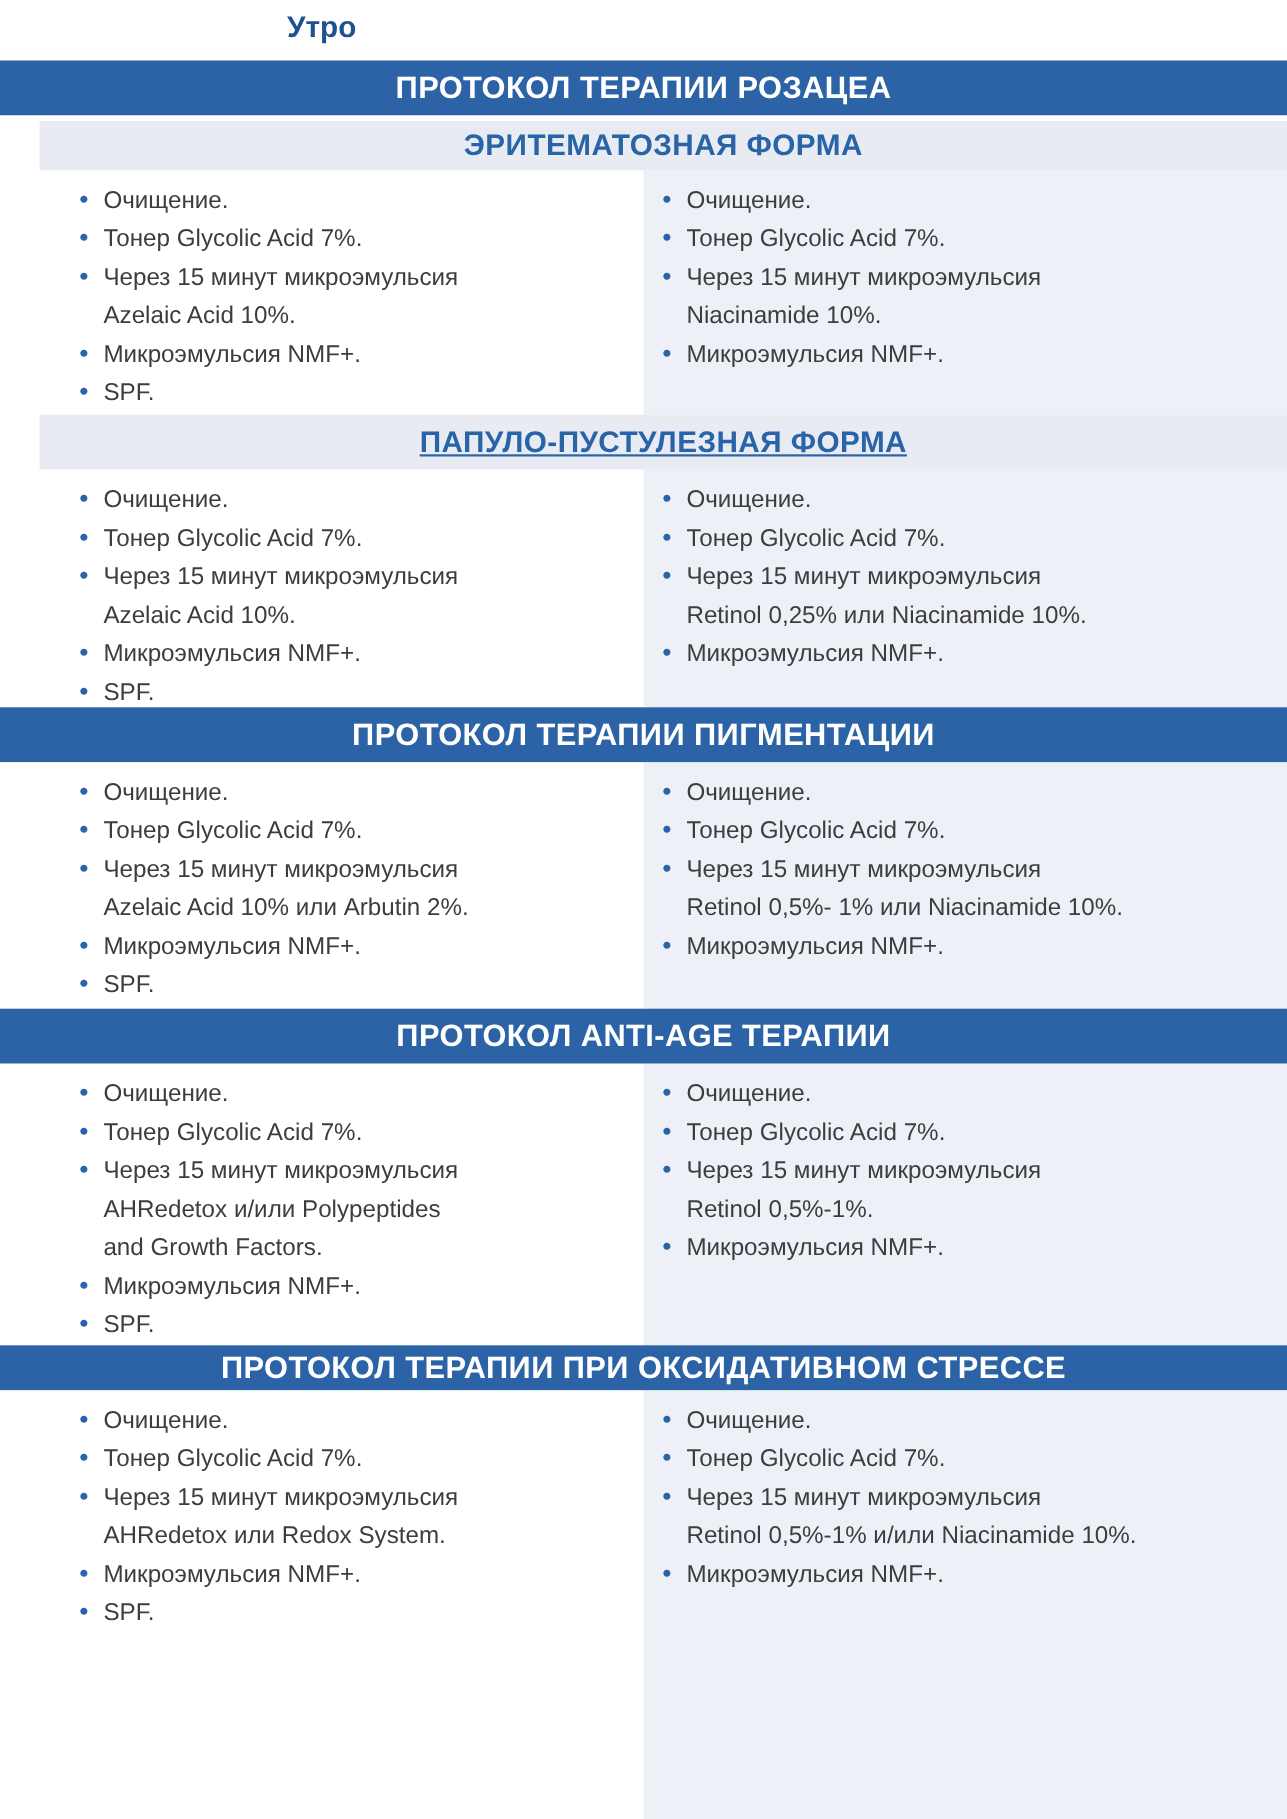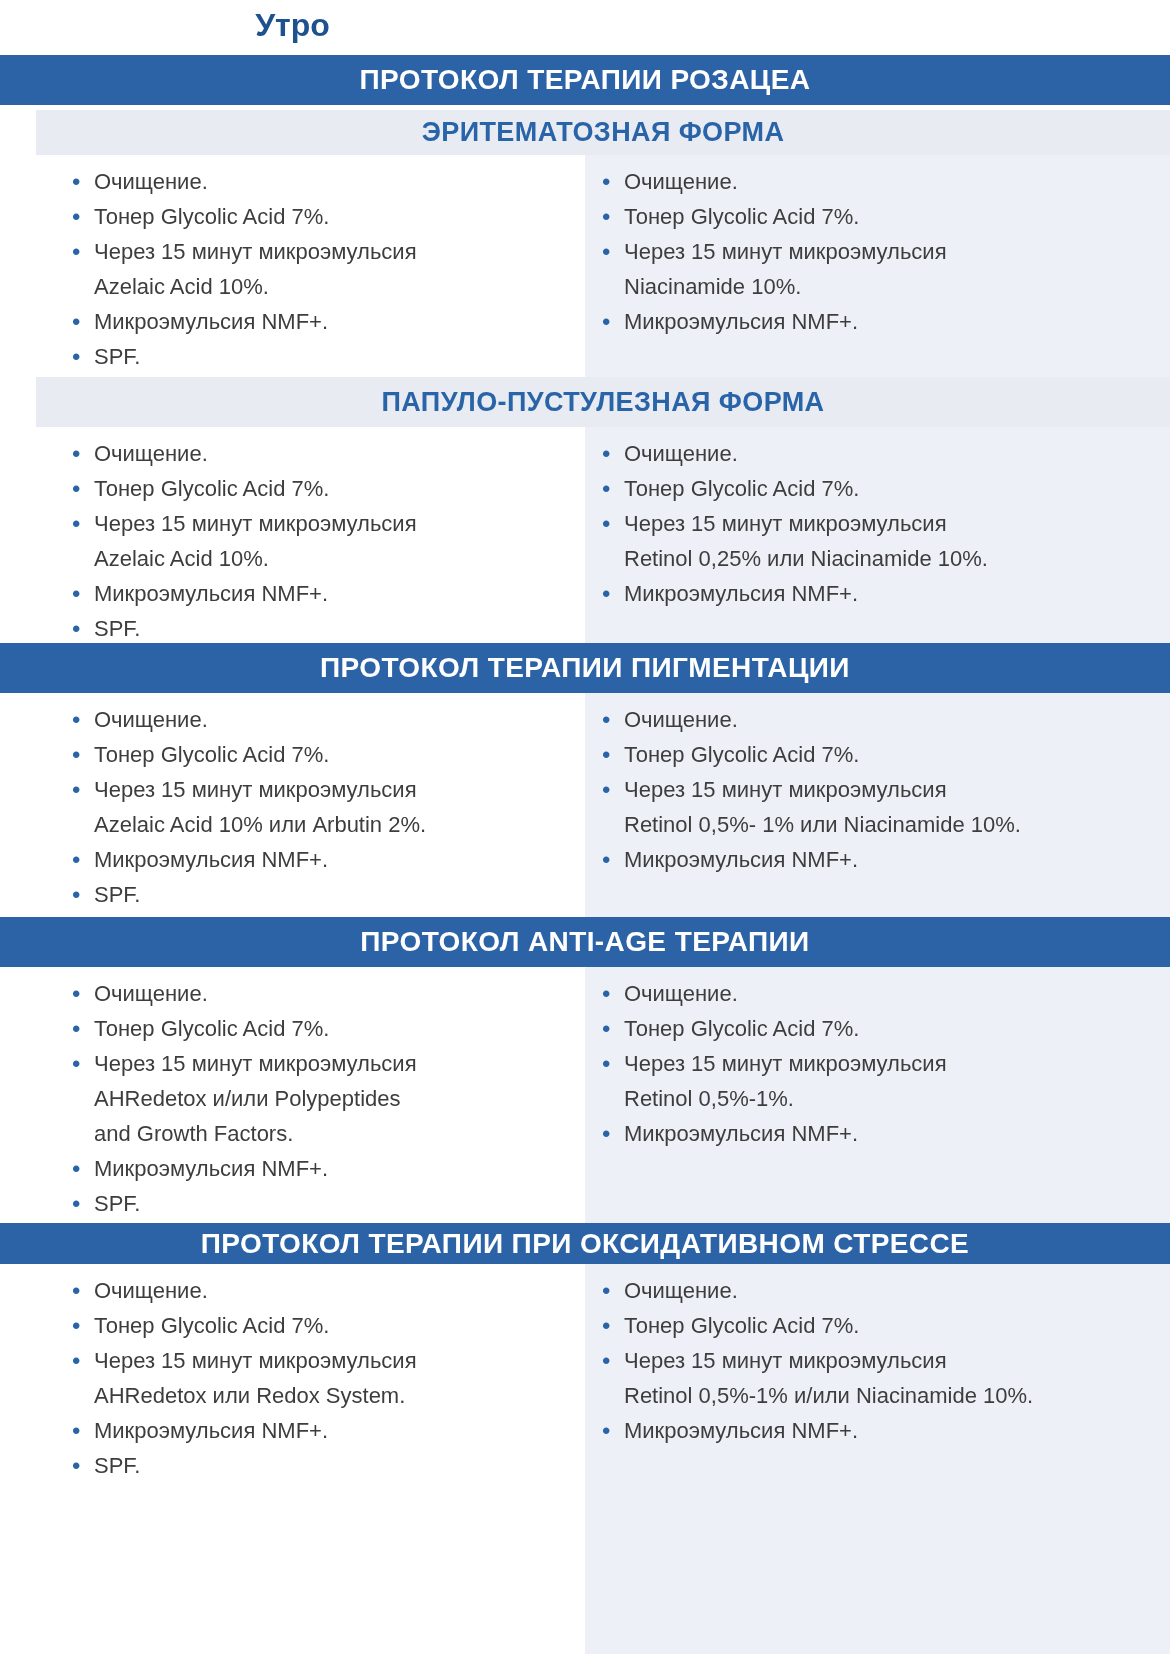--- a/index.html
+++ b/index.html
@@ -32,21 +32,21 @@
   }
   .header-cell {
     width: 585px;
     display: flex;
     align-items: center;
     justify-content: center;
   }
   .header-cell.morning { background: #ffffff; }
   .header-cell.evening { background: var(--evening-bg); }
   .header-label {
-    font-size: 32px;
+    font-size: 27px;
     font-weight: 700;
     color: var(--header-text);
   }
   .gap { height: 5px; background: #ffffff; flex: 0 0 auto; }
   .banner-primary {
     background: var(--primary-blue);
     color: #ffffff;
     display: flex;
     align-items: center;
     justify-content: center;
@@ -63,21 +63,21 @@
     display: flex;
     align-items: center;
     justify-content: center;
     font-size: 27px;
     font-weight: 700;
     letter-spacing: 0.4px;
     flex: 0 0 auto;
     margin-left: 36px;
   }
   .banner-secondary.h45 { height: 45px; }
-  .banner-secondary.h50 { height: 50px; }
+  .banner-secondary.h50 { height: 50px; text-decoration: underline; }
   .content {
     display: flex;
     flex: 0 0 auto;
   }
   .content.grow { flex: 1 1 auto; }
   .col {
     display: block;
   }
   .col.morning {
     width: 585px;

